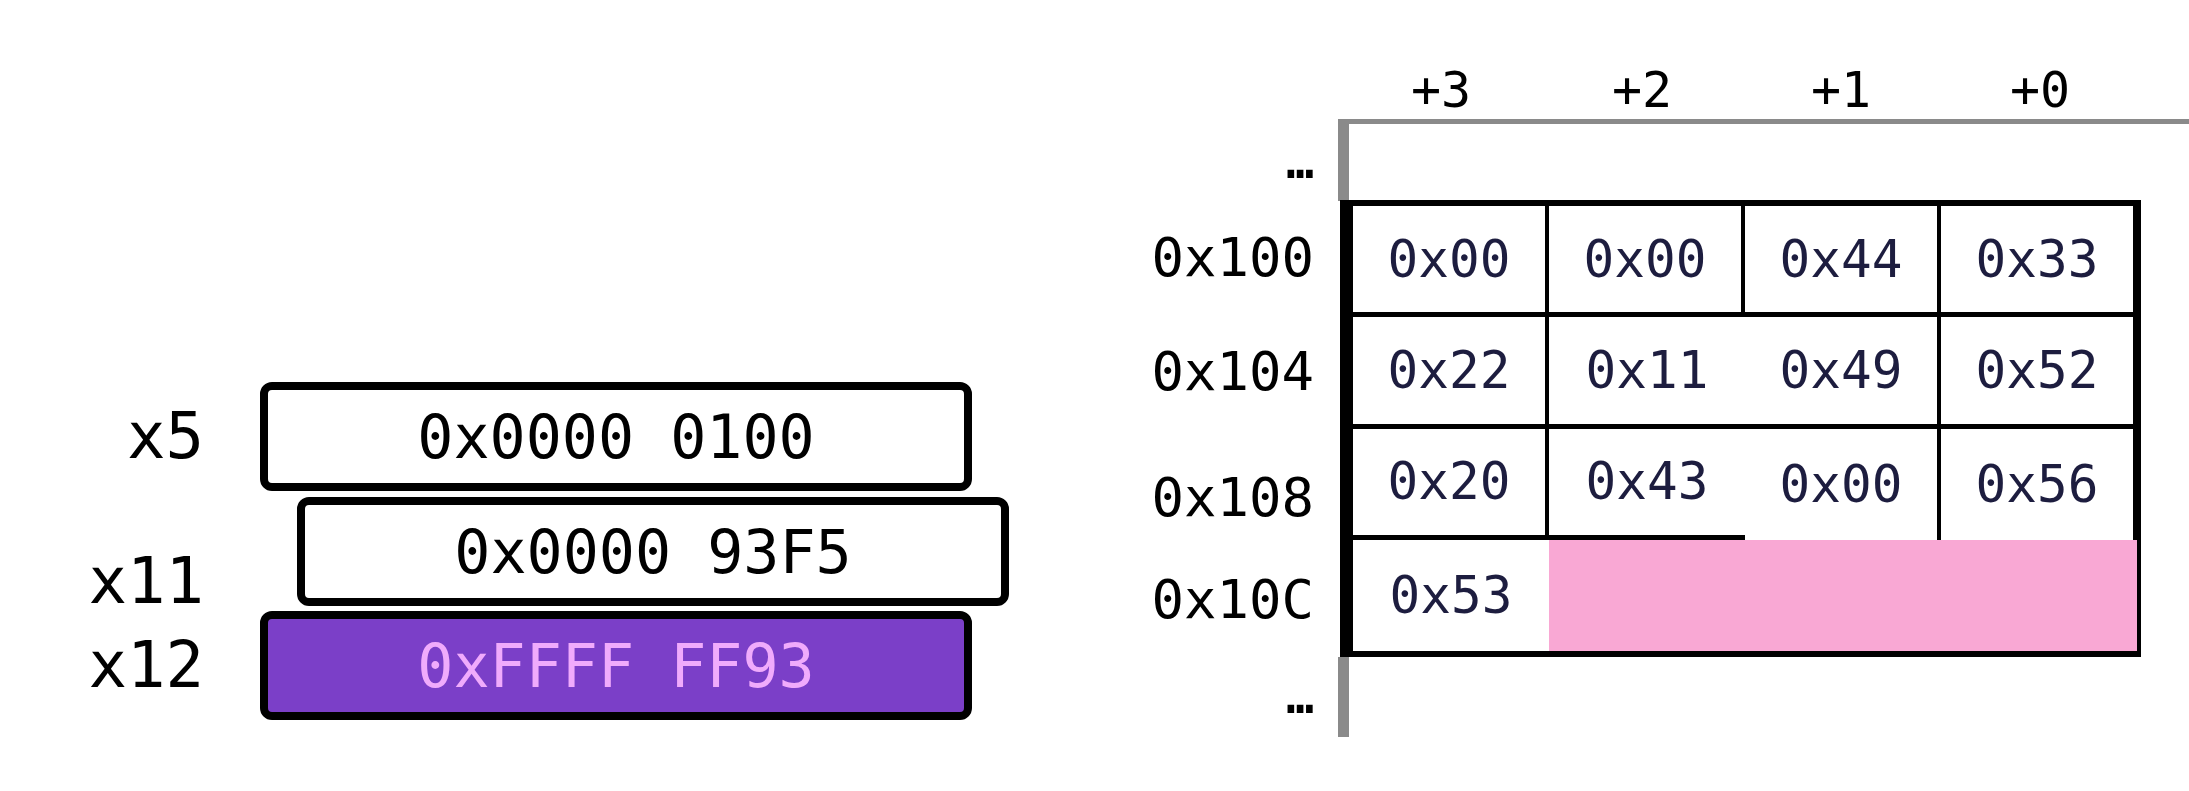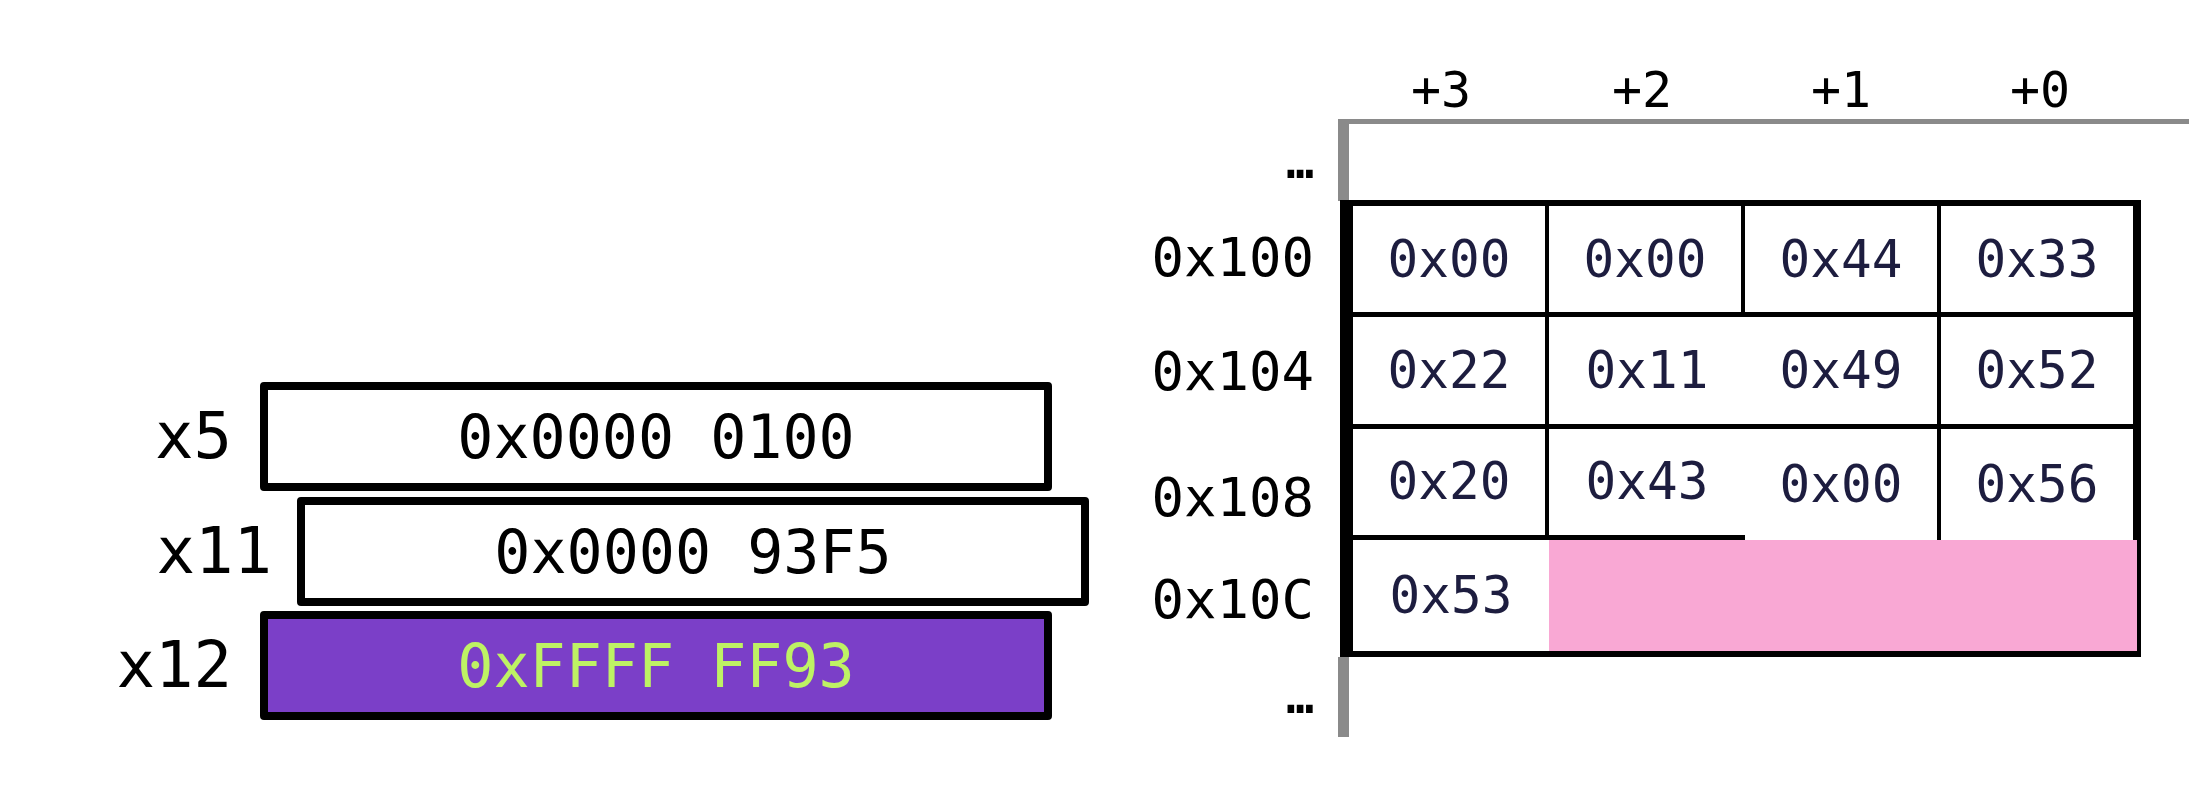--- a/index.html
+++ b/index.html
@@ -16,45 +16,44 @@
   .reg-label {
     position: absolute;
     left: 0;
     width: 204px;
     height: 108px;
     display: flex;
     align-items: center;
     justify-content: flex-end;
     font-size: 64px;
     color: #000000;
-    margin-left: 28px;
   }
   .reg-label-0 { top: 382px; }
-  .reg-label-1 { top: 497px; padding-left: 40px; }
+  .reg-label-1 { top: 527px; }
   .reg-label-2 { top: 611px; }
 
   .reg-box {
     position: absolute;
     left: 260px;
-    width: 792px;
+    width: 712px;
     height: 109px;
     box-sizing: border-box;
     border: 8px solid #000000;
-    border-radius: 4px;
+    border-radius: 12px;
     background: #ffffff;
     display: flex;
     align-items: center;
     justify-content: center;
   }
   .reg-box-0 { top: 382px; }
   .reg-box-1 { top: 497px; margin-left: 37px; }
   .reg-box-2 { top: 611px; background: #7B3FC8; }
 
   .reg-value { font-size: 60px; color: #000000; white-space: pre; }
-  .reg-box-2 .reg-value { color: #bef264; }
+  .reg-box-2 .reg-value { color: #f0abfc; }
 
   
   .col-header {
     position: absolute;
     top: 50px;
     height: 80px;
     display: flex;
     align-items: center;
     justify-content: center;
     font-size: 50px;

